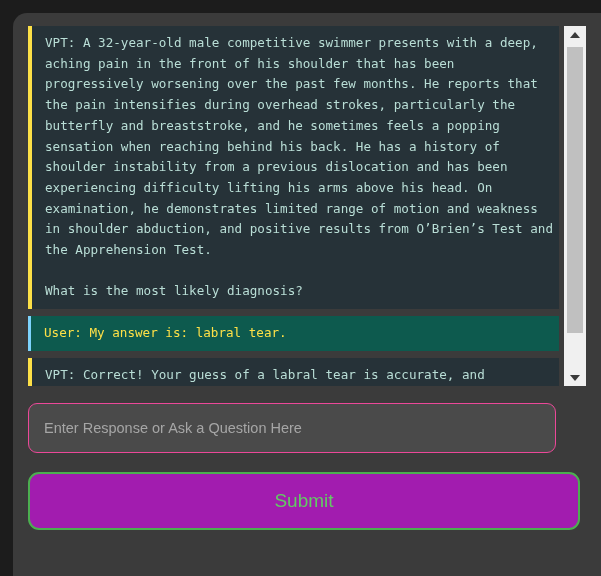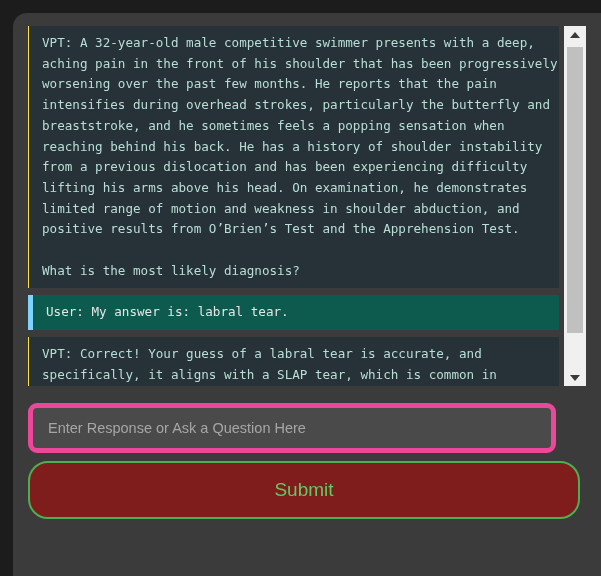--- a/index.html
+++ b/index.html
@@ -45,27 +45,27 @@
     background: #263238;
     font-family: "DejaVu Sans Mono", "Liberation Mono", monospace;
     font-size: 12.6px;
     line-height: 20.7px;
     color: #b9ded6;
     white-space: pre-wrap;
     word-break: normal;
   }
 
   .msg-vpt {
-    border-left: 1px solid #fde047;
+    border-left: 4px solid #fde047;
   }
 
   .msg-user {
-    border-left: 5px solid #7dd3fc;
+    border-left: 3px solid #7dd3fc;
     background: #0d5a4e;
-    color: #e5e5e5;
+    color: #fde047;
   }
 
   .msg-gap { height: 7px; background: #3b3b3b; }
 
   
   .scrollbar {
     width: 22px;
     height: 360px;
     margin-left: 5px;
     background: #f0f0f0;
@@ -112,38 +112,38 @@
     font-size: 15.5px;
     letter-spacing: .1px;
   }
 
   .answer-input {
     display: block;
     margin-top: 17px;
     width: 528px;
     height: 50px;
     background: #4a4a4a;
-    border: 5px solid #ec4899;
+    border: 1px solid #ec4899;
     border-radius: 9px;
     color: #eaeaea;
     font-family: "Liberation Sans", sans-serif;
     font-size: 14.5px;
     padding: 0 15px;
     outline: none;
   }
   .answer-input::placeholder { color: #a6a6a6; }
 
   .submit-button {
     display: block;
-    margin-top: 8px;
+    margin-top: 19px;
     width: 552px;
     height: 58px;
-    background: #7f1d1d;
+    background: #a21caf;
     border: 2px solid #4caf50;
-    border-radius: 20px;
+    border-radius: 11px;
     color: #63c964;
     font-family: "Liberation Sans", sans-serif;
     font-size: 19px;
     cursor: pointer;
   }
 </style>
 </head>
 <body>
 
 <div class="app-shell">

